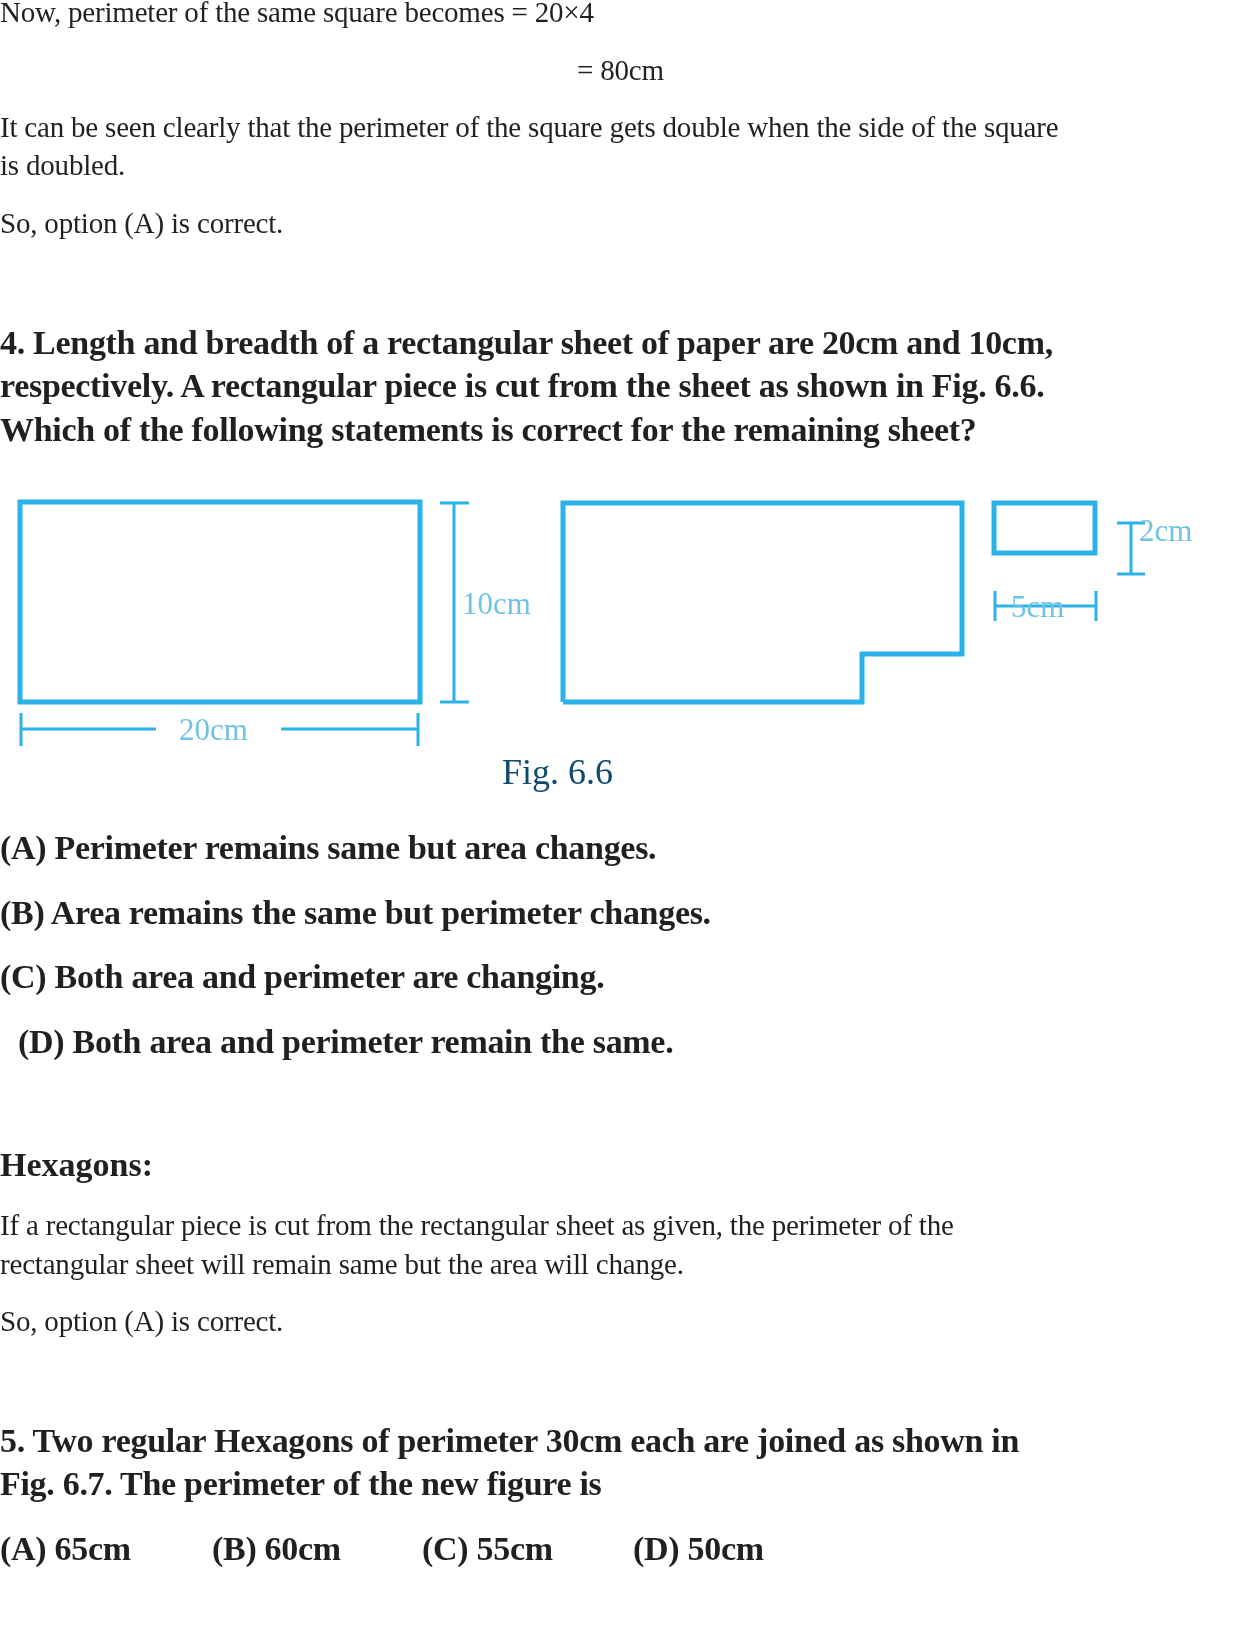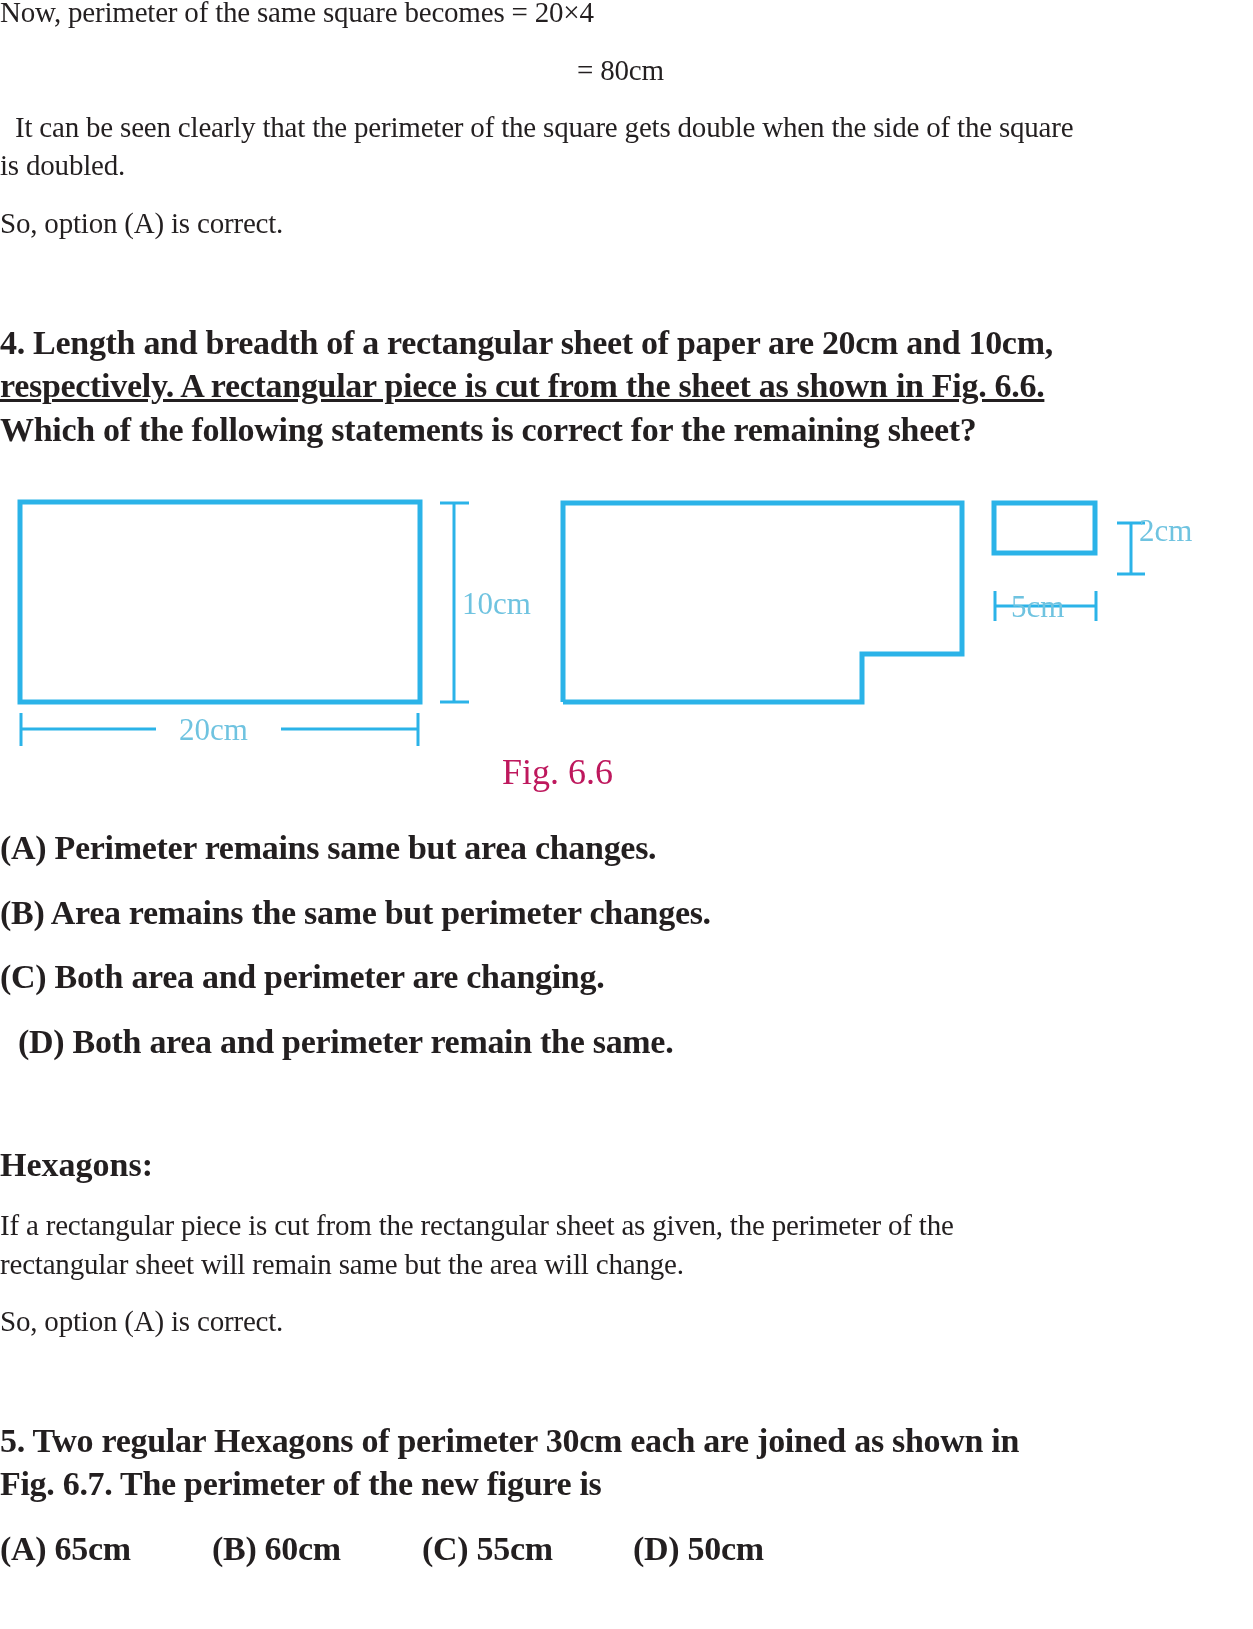--- a/index.html
+++ b/index.html
@@ -5,34 +5,34 @@
   html, body { margin: 0; padding: 0; background: #ffffff; }
   body {
     width: 1253px; height: 1629px; position: relative; overflow: hidden;
     font-family: "Liberation Serif", "DejaVu Serif", serif;
     color: #231f20;
   }
   .abs { position: absolute; white-space: nowrap; }
   .reg { font-size: 29px; font-weight: normal; letter-spacing: -0.2px; }
   .bold { font-size: 34px; font-weight: bold; letter-spacing: -0.3px; }
   .sol { font-size: 34px; font-weight: bold; }
-  .fig-caption { font-size: 36px; color: #be185d; }
+  .fig-caption { font-size: 36px; color: #0c4a6e; }
   svg text { font-family: "Liberation Serif", "DejaVu Serif", serif; }
 </style>
 </head>
 <body>
 
 <div class="abs reg" style="left:0; top:-4px;">Now, perimeter of the same square becomes = 20×4</div>
 <div class="abs reg" style="left:577px; top:54px;">= 80cm</div>
-<div class="abs reg" style="left:0; top:111px;margin-left:15px;">It can be seen clearly that the perimeter of the square gets double when the side of the square</div>
+<div class="abs reg" style="left:0; top:111px;">It can be seen clearly that the perimeter of the square gets double when the side of the square</div>
 <div class="abs reg" style="left:0; top:149px;">is doubled.</div>
 <div class="abs reg" style="left:0; top:207px;">So, option (A) is correct.</div>
 
 <div class="abs bold" style="left:0; top:324px;">4. Length and breadth of a rectangular sheet of paper are 20cm and 10cm,</div>
-<div class="abs bold" style="left:0; top:367px;text-decoration:underline;">respectively. A rectangular piece is cut from the sheet as shown in Fig. 6.6.</div>
+<div class="abs bold" style="left:0; top:367px;">respectively. A rectangular piece is cut from the sheet as shown in Fig. 6.6.</div>
 <div class="abs bold" style="left:0; top:411px;">Which of the following statements is correct for the remaining sheet?</div>
 
 <svg class="abs" style="left:0; top:480px;" width="1253" height="280" viewBox="0 480 1253 280">
 
   <rect x="20" y="502" width="400" height="200" fill="none" stroke="#2bb3e8" stroke-width="5"></rect>
 
   <g stroke="#2bb3e8" stroke-width="3">
     <line x1="454" y1="503" x2="454" y2="702"></line>
     <line x1="440" y1="503" x2="469" y2="503"></line>
     <line x1="440" y1="702" x2="469" y2="702"></line>

